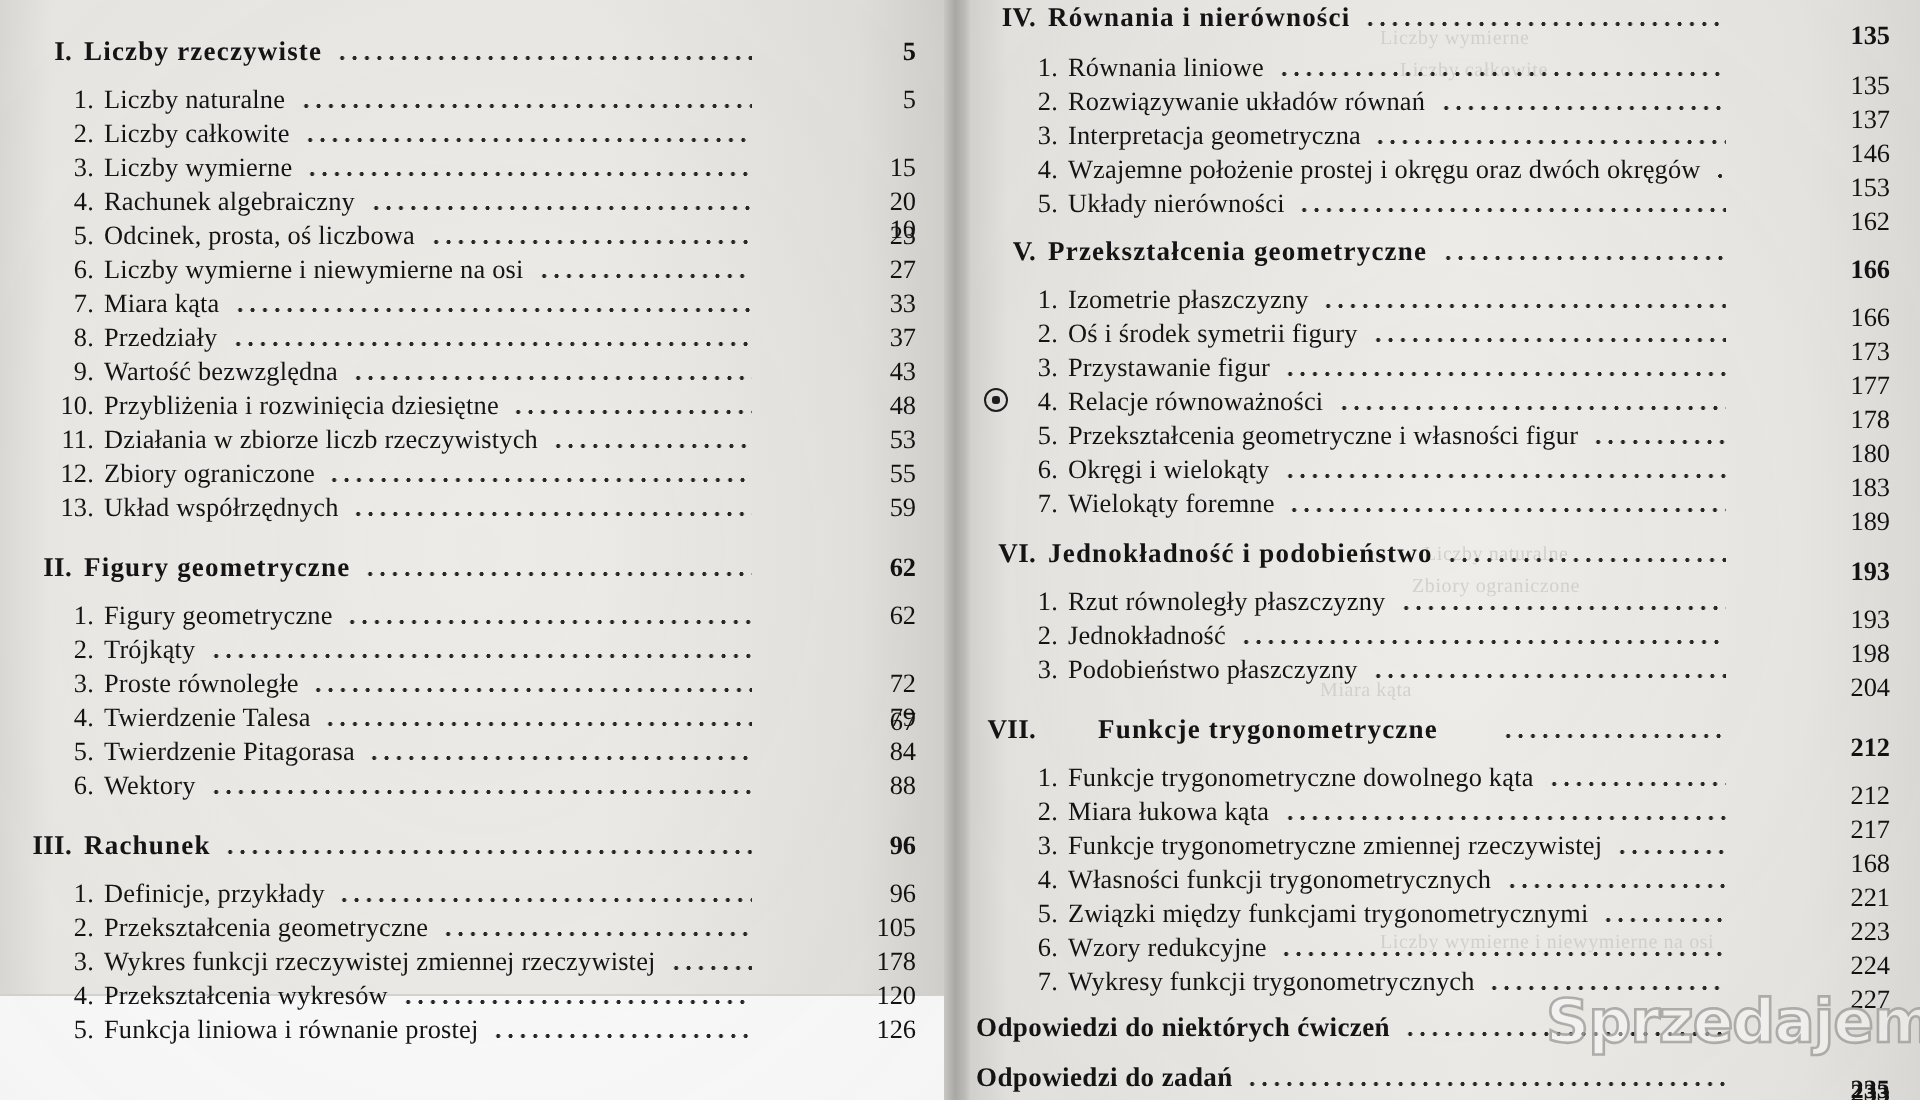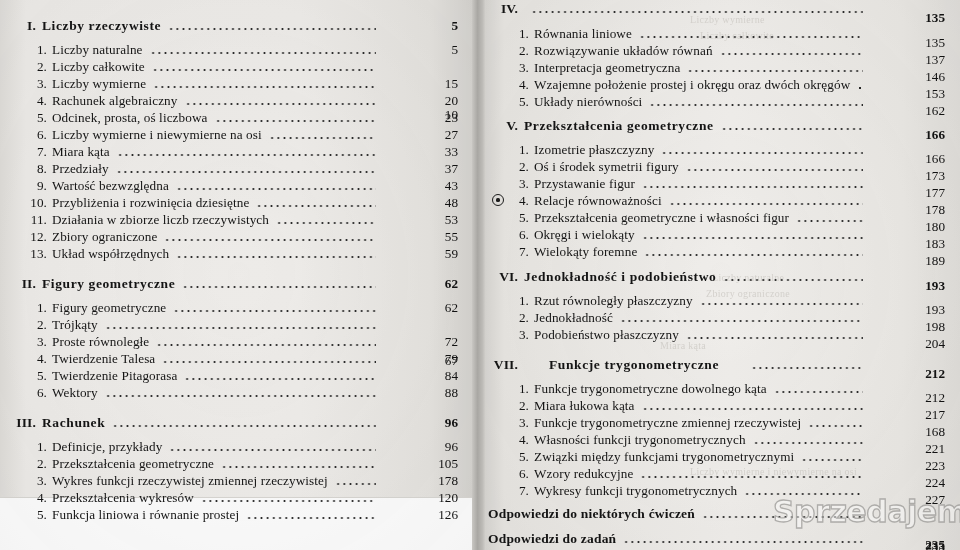--- a/index.html
+++ b/index.html
@@ -382,20 +382,21 @@
         <span class="num">5.</span>
         <span class="title">Funkcja liniowa i równanie prostej</span>
         <span class="leader"></span>
       </div>
       <div class="pageno" style="top: 507px; right: 20px;">126</div>
     </div>
 
   <div class="column right" id="col-right">
       <div class="entry chapter" style="left: 6px; top: 1px; width: 379px;">
         <span class="num">IV.</span>
+        <span class="title">Równania i nierówności</span>
         <span class="leader"></span>
       </div>
       <div class="pageno bold" style="top: 10px; right: 15px;">135</div>
       <div class="entry item" style="left: 30px; top: 26px; width: 355px;">
         <span class="num">1.</span>
         <span class="title">Równania liniowe</span>
         <span class="leader"></span>
       </div>
       <div class="pageno" style="top: 35px; right: 15px;">135</div>
       <div class="entry item" style="left: 30px; top: 43px; width: 355px;">

